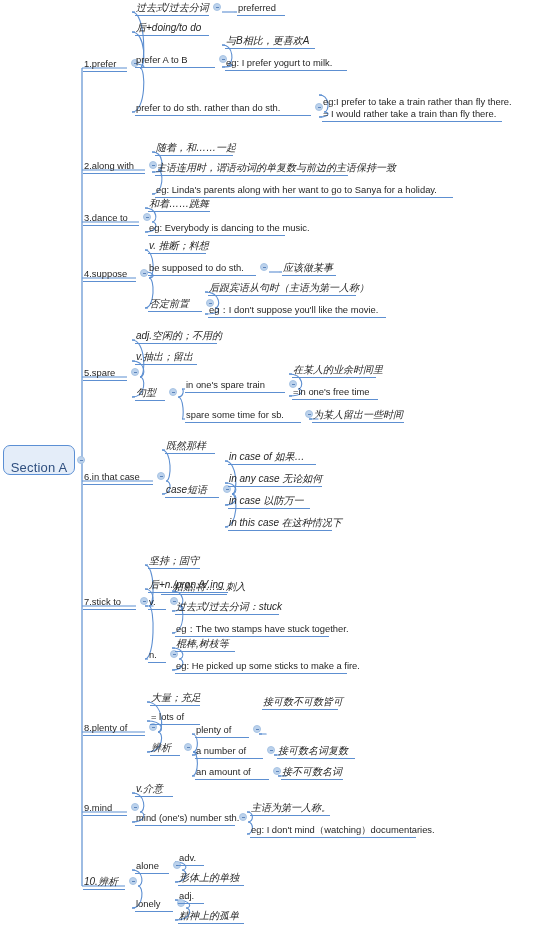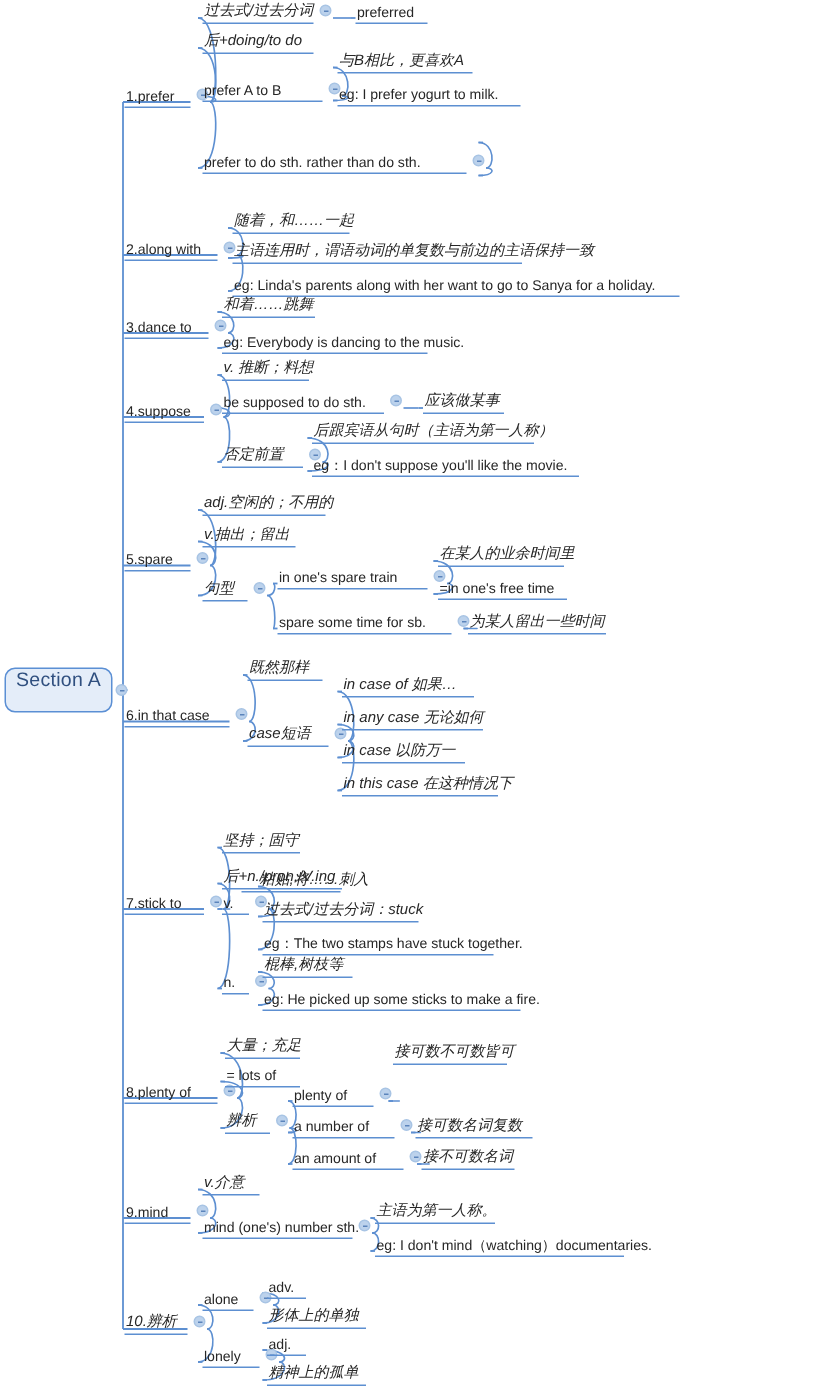--- a/index.html
+++ b/index.html
@@ -14,21 +14,21 @@
   
   .root{
     position:absolute;
     box-sizing:border-box;
     border:1.4px solid #5b8fd4;
     border-radius:7px;
     background:#e4edf9;
     color:#2f4f7f;
     font-size:13px;
     line-height:1;
-    display:flex;align-items:flex-start;justify-content:center;
+    display:flex;align-items:flex-end;justify-content:center;
     letter-spacing:.2px;
   }
 
   
   .node{
     position:absolute;
     box-sizing:border-box;
     white-space:nowrap;
     font-size:9.4px;
     line-height:11px;
@@ -259,20 +259,24 @@
     <div class="node cn" style="left: 225px; width: 90px; top: 35px;">
       <div>与B相比，更喜欢A</div>
     </div>
     <div class="node" style="left: 225px; width: 122px; top: 57px;">
       <div>eg: I prefer yogurt to milk.</div>
     </div>
     <div class="node" style="left: 135px; width: 176px; top: 102px;">
       <div>prefer to do sth. rather than do sth.</div>
     </div>
     <div class="toggle" style="left: 315px; top: 103px;"></div>
+    <div class="node two" style="left: 322px; width: 180px; top: 96px;">
+      <div>eg:I prefer to take a train rather than fly there.</div>
+      <div>= I would rather take a train than fly there.</div>
+    </div>
     <div class="node cn" style="left: 155px; width: 78px; top: 142px; text-align: center;">
       <div>随着，和……一起</div>
     </div>
     <div class="node cn" style="left: 155px; width: 193px; top: 162px;">
       <div>主语连用时，谓语动词的单复数与前边的主语保持一致</div>
     </div>
     <div class="node" style="left: 155px; width: 298px; top: 184px;">
       <div>eg: Linda's parents along with her want to go to Sanya for a holiday.</div>
     </div>
     <div class="node cn" style="left: 148px; width: 62px; top: 198px;">

